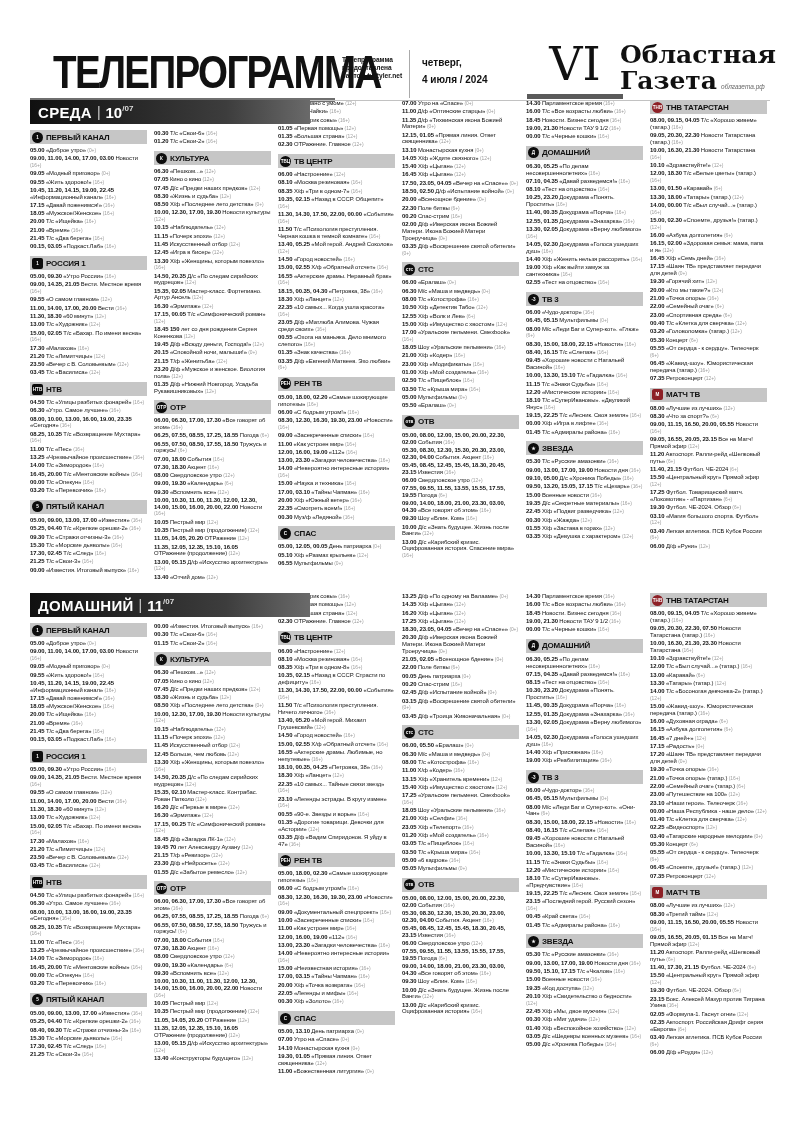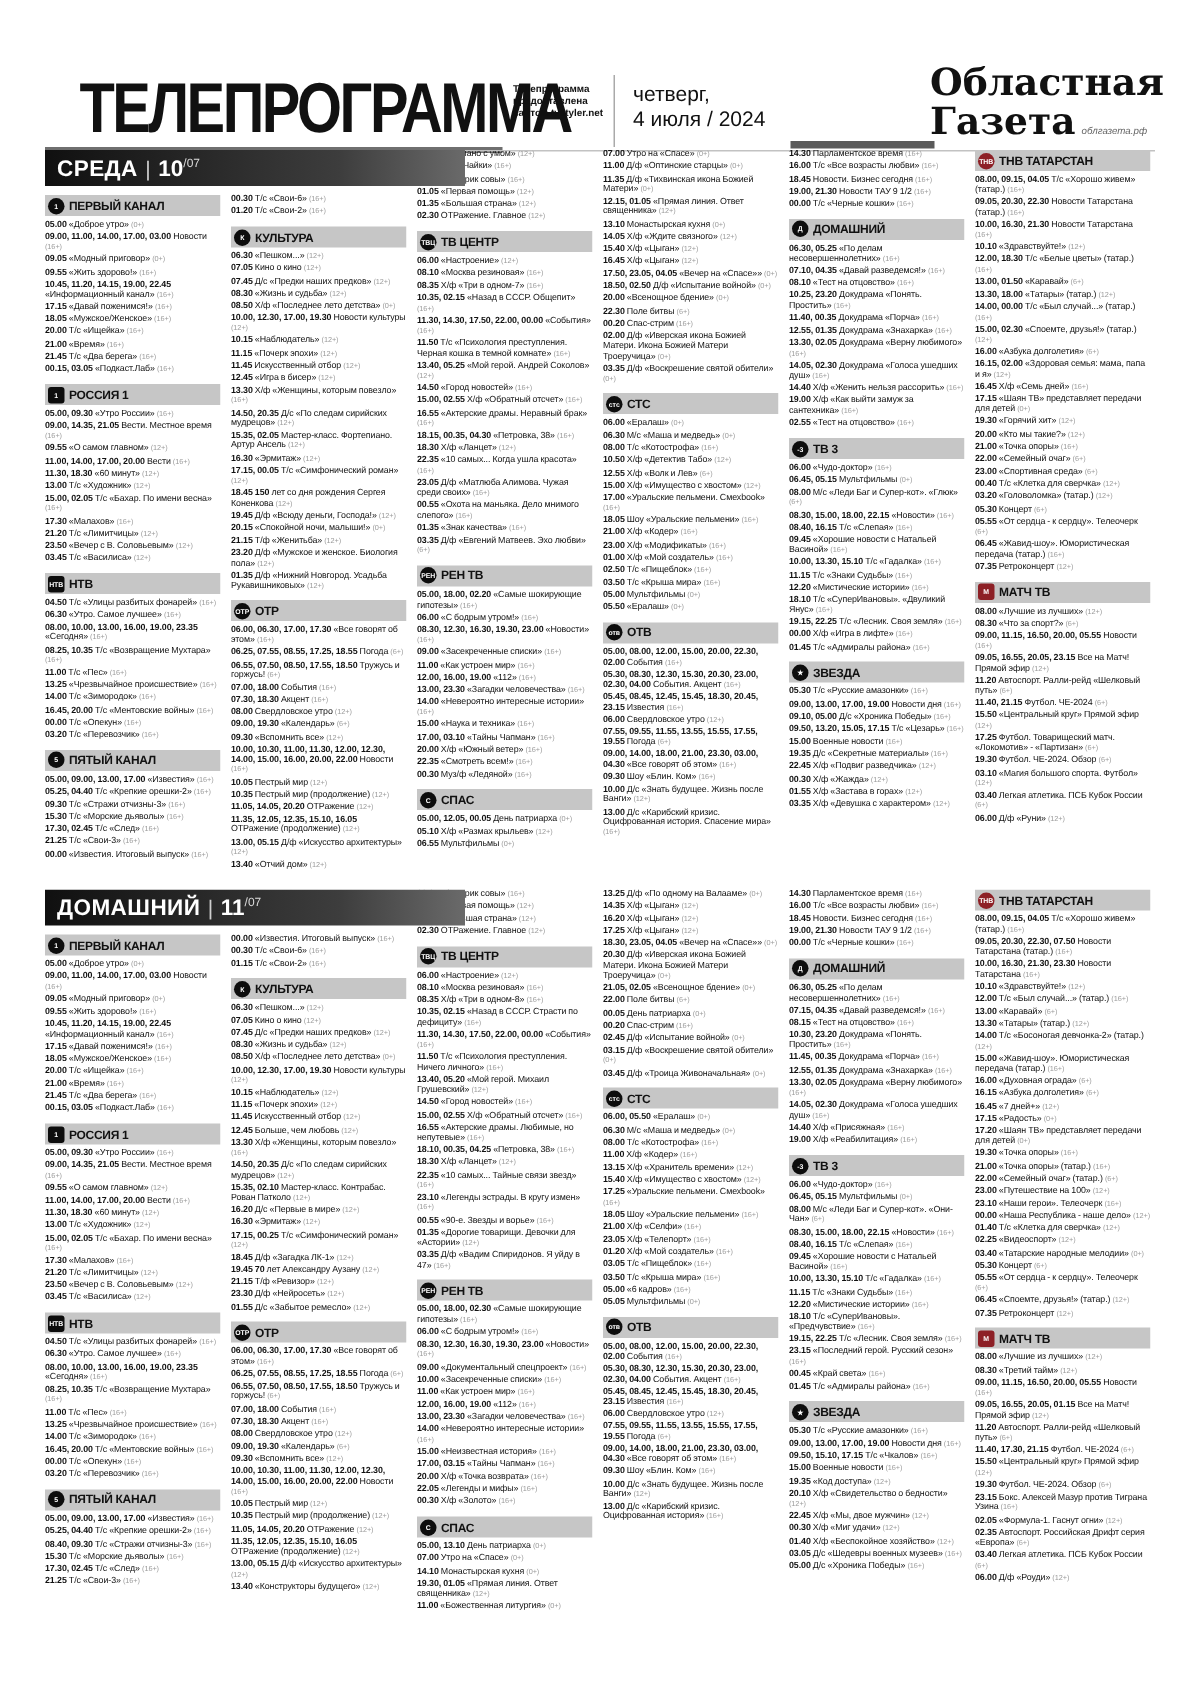--- a/index.html
+++ b/index.html
@@ -2,36 +2,36 @@
 <html><head>
 <meta charset="utf-8">
 <style>
   html,body{margin:0;padding:0;}
   body{width:800px;height:1125px;background:#fff;font-family:"Liberation Sans",sans-serif;color:#111;position:relative;overflow:hidden;}
   
   .masthead{position:absolute;top:4px;left:0;width:800px;height:100px;}
   .paper-title{position:absolute;left:53px;top:40px;font-size:47px;font-weight:bold;letter-spacing:-2px;transform:scaleX(.82);transform-origin:left top;white-space:nowrap;}
   .provider{position:absolute;left:342px;top:52px;width:62px;font-size:6.6px;font-weight:bold;line-height:8.2px;}
   .mast-divider{position:absolute;left:409px;top:46px;width:1px;height:48px;background:#aaa;}
-  .issue-date{position:absolute;left:422px;top:50px;font-size:14px;font-weight:normal;line-height:17px;}
+  .issue-date{position:absolute;left:422px;top:50px;font-size:10px;font-weight:bold;line-height:17px;}
   .page-num{position:absolute;left:527px;top:34px;width:96px;text-align:center;font-family:"DejaVu Serif","Liberation Serif",serif;font-size:46px;line-height:52px;}
   .page-num-bar{position:absolute;left:527px;top:90px;width:96px;height:5px;background:#5a5a5a;}
   .brand{position:absolute;right:30px;top:38px;text-align:left;font-family:"DejaVu Serif","Liberation Serif",serif;font-weight:bold;font-size:25px;line-height:26px;width:150px;}
   .brand .site{font-family:"Liberation Sans",sans-serif;font-weight:normal;font-style:italic;font-size:6.5px;color:#666;margin-left:4px;}
   .mast-rule-light{position:absolute;left:30px;top:96px;width:740px;height:1px;background:#c2c2c2;}
   .mast-rule-dark{position:absolute;left:30px;top:94px;width:305px;height:4px;background:#6f6f6f;}
   
   .day-section{position:absolute;left:30px;width:740px;overflow:hidden;}
   #day0{top:100px;height:491px;}
   #day1{top:593px;height:520px;}
   .day-bar{position:absolute;left:0;top:0;width:280px;height:24px;background:linear-gradient(to right,#101010,#3d3d3d 70%,#6a6a6a);color:#fff;display:flex;align-items:center;padding-left:8px;box-sizing:border-box;}
   .day-bar .dn{font-size:15px;font-weight:bold;letter-spacing:.3px;}
   .day-bar .sep{margin:0 5px;font-weight:normal;color:#cfcfcf;font-size:14px;}
   .day-bar .dd{font-size:15px;font-weight:bold;}
-  .day-bar .dm{font-size:8px;font-weight:normal;vertical-align:super;position:relative;top:-4px;color:#ddd;}
+  .day-bar .dm{font-size:8px;font-weight:bold;vertical-align:super;position:relative;top:-4px;color:#ddd;}
   .day-cols{display:flex;gap:7px;height:100%;}
   .col{width:117px;flex:0 0 117px;overflow:hidden;}
   .col.below-bar{padding-top:30px;}
   
   .chan{display:flex;align-items:center;gap:3px;background:#c6c6c6;height:14px;margin:5px 0 3px 0;padding:0 2px;overflow:hidden;}
   .chan:first-child{margin-top:0;}
   .chan .logo{flex:0 0 auto;width:11px;height:11px;border-radius:50%;background:#0d0d0d;color:#fff;font-size:4.6px;font-weight:bold;display:flex;align-items:center;justify-content:center;letter-spacing:0;}
   .chan .logo.sq{border-radius:2px;}
   .chan .cname{font-size:8px;font-weight:bold;white-space:nowrap;letter-spacing:-.2px;}
   
@@ -43,20 +43,21 @@
 <body>
 
 <div class="masthead">
   <div class="paper-title">ТЕЛЕПРОГРАММА</div>
   <div class="provider">Телепрограмма предоставлена сайтом tvstyler.net</div>
   <div class="mast-divider"></div>
   <div class="issue-date">
     <div>четверг,</div>
     <div>4 июля / 2024</div>
   </div>
+  <div class="page-num">VI</div>
   <div class="page-num-bar"></div>
   <div class="brand">
     <div>Областная</div>
     <div><span>Газета</span><span class="site">облгазета.рф</span></div>
   </div>
   <div class="mast-rule-dark"></div>
   <div class="mast-rule-light"></div>
 </div>
 
 <div class="day-section" id="day0">

